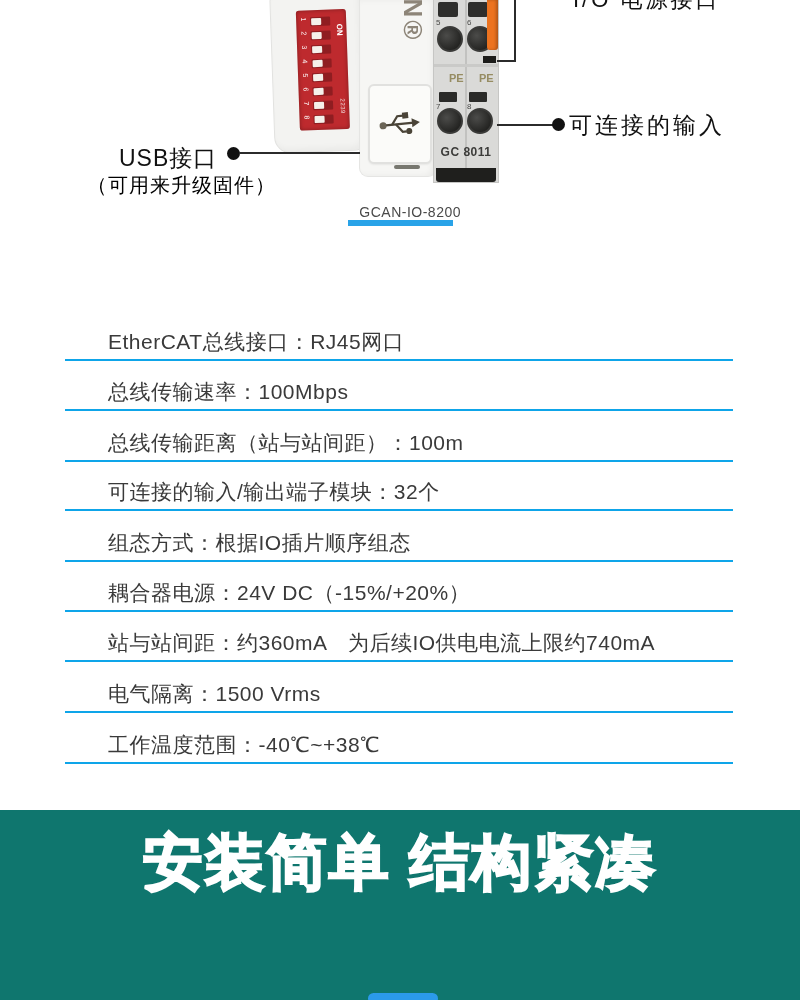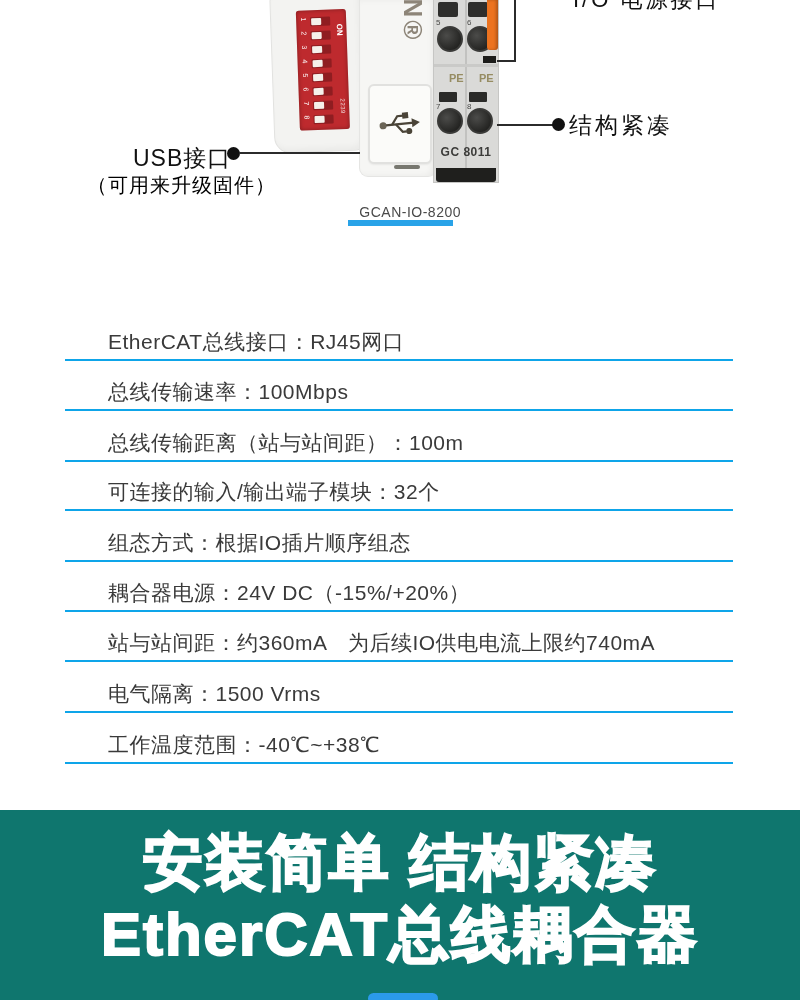--- a/index.html
+++ b/index.html
@@ -154,23 +154,23 @@
     </div>
     <div class="clip-orange"></div>
     <div class="slot-black"></div>
 
     <div class="ann-cut">I/O 电源接口</div>
     <div class="lead" style="left:514px;top:0;width:2px;height:62px"></div>
     <div class="lead" style="left:497px;top:60px;width:19px;height:2px"></div>
 
     <div class="lead" style="left:497px;top:124px;width:56px;height:2px"></div>
     <div class="dot" style="left:552px;top:118px"></div>
-    <div class="ann" style="left:569px;top:110px">结构紧凑</div>
-
-    <div class="ann" style="left:133px;top:143px;letter-spacing:1px">USB接口</div>
+    <div class="ann" style="left:569px;top:110px">可连接的输入</div>
+
+    <div class="ann" style="left:119px;top:143px;letter-spacing:1px">USB接口</div>
     <div class="dot" style="left:227px;top:147px"></div>
     <div class="lead" style="left:239px;top:152px;width:121px;height:2px"></div>
     <div class="ann-small" style="left:87px;top:172px">（可用来升级固件）</div>
 
     <div class="model-wrap">
       <div class="model-bar"></div>
       <div class="model-text">GCAN-IO-8200</div>
     </div>
   </div>
 
@@ -199,17 +199,16 @@
     <div class="spec-row" style="top:674px">
         <span>电气隔离：1500 Vrms</span>
       </div>
     <div class="spec-row" style="top:725px">
         <span>工作温度范围：-40℃~+38℃</span>
       </div>
   </div>
 
   <div class="banner">
     <div class="banner-line banner-line1">安装简单 结构紧凑</div>
-    <div class="banner-line banner-line2">EtherCAT总线耦合器</div>
     <div class="banner-bar"></div>
   </div>
 
 </div>
 
 </body></html>

